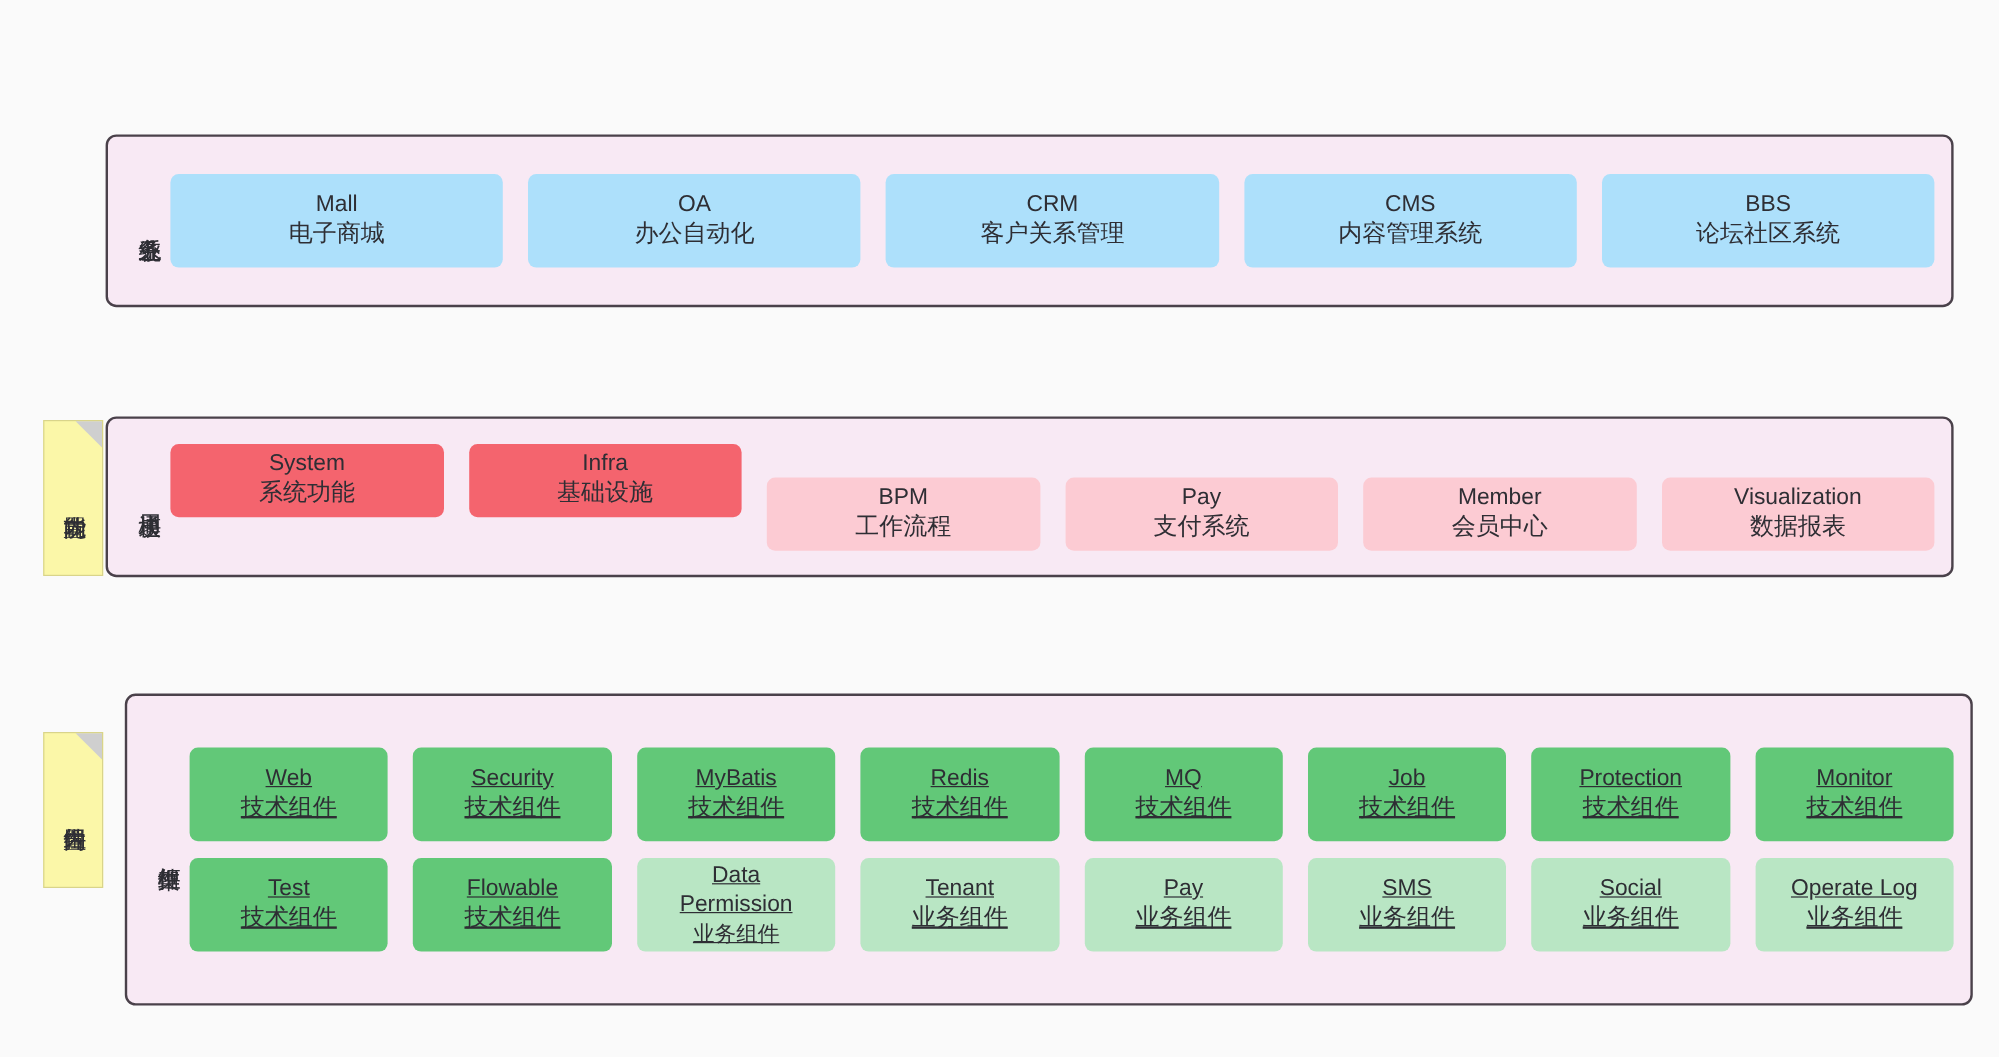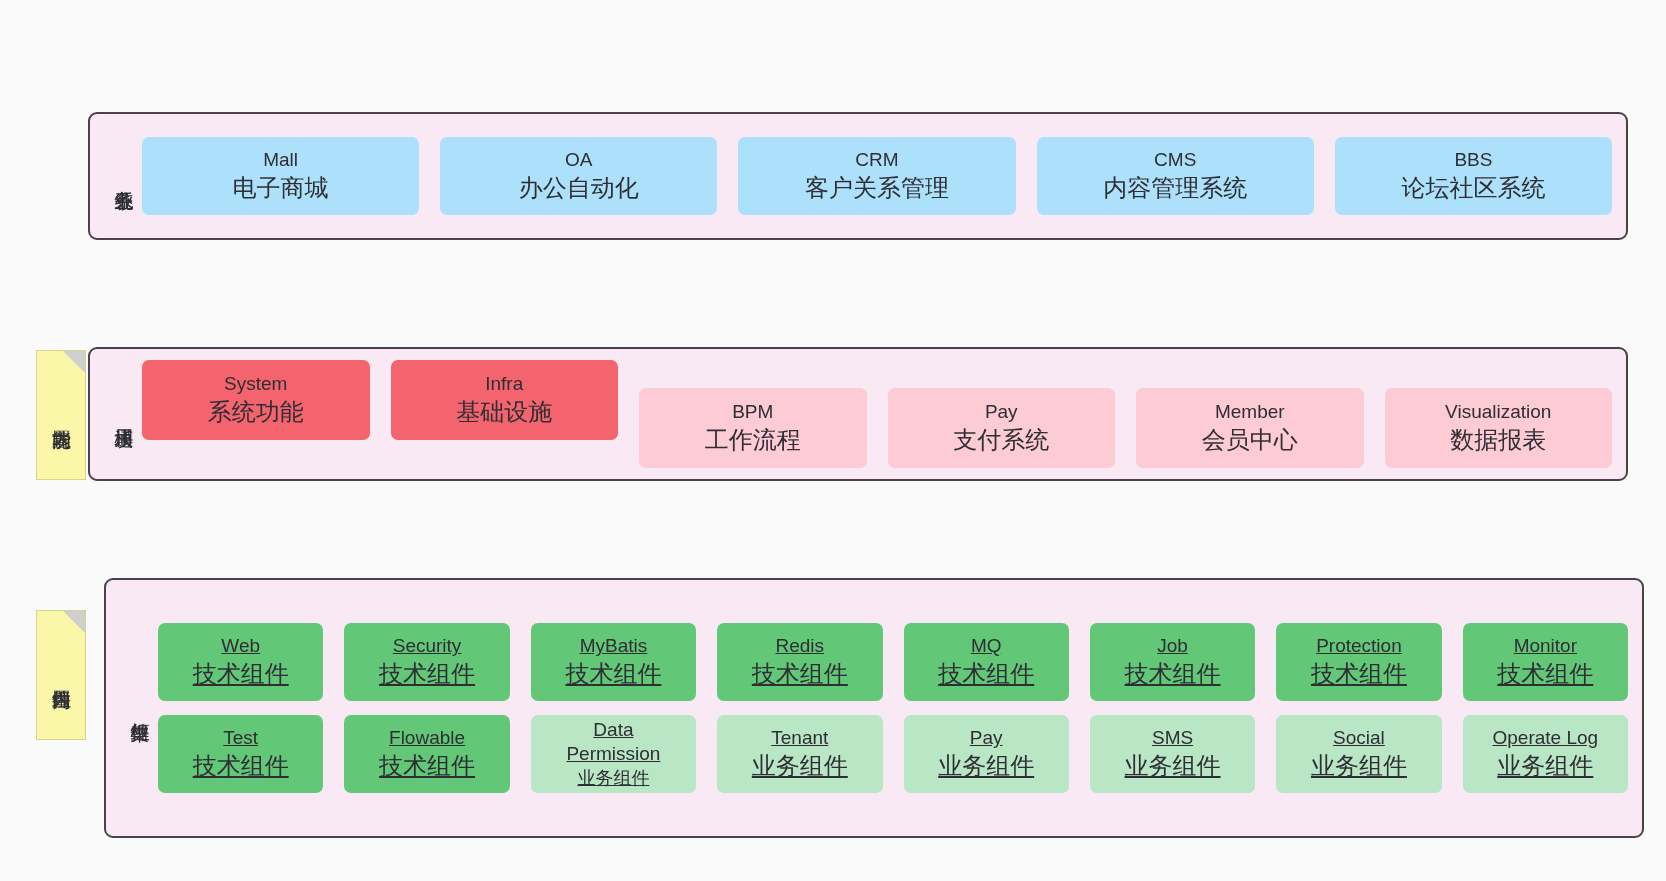--- a/index.html
+++ b/index.html
@@ -56,25 +56,25 @@
     display:flex;
     flex-direction:column;
     align-items:center;
     justify-content:center;
     text-align:center;
     box-sizing:border-box;
     line-height:1.28;
     user-select:none;
   }
   .node .t1{font-size:19px;}
-  .node .t2{font-size:24px;}
+  .node .t2{font-size:20px;}
   .node .t3{font-size:18px;}
 
   .h-business{height:78px;}
-  .h-module{height:80px;}
+  .h-module{height:61px;}
   .h-comp{height:78px;}
 
   .c-blue{background:#ade0fb;}
   .c-red{background:#f4646e;}
   .c-pink{background:#fccbd3;margin-top:28px;}
   .c-green{background:#62c878;}
   .c-lgreen{background:#b9e6c4;}
 
   
   .note{
@@ -111,21 +111,21 @@
     background:transparent;
     white-space:nowrap;
     user-select:none;
   }
 </style>
 </head>
 <body>
 
 <div class="canvas">
 
-  <div class="band" style="left:88px;top:112px;width:1540px;height:128px;">
+  <div class="band" style="left:88px;top:112px;width:1540px;height:144px;">
     <div class="band-title">业务系统</div>
     <div class="band-body">
       <div class="rows">
         <div class="row">
 
           <div class="node h-business c-blue">
             <div class="t1">Mall</div>
             <div class="t2">电子商城</div>
           </div>
 

